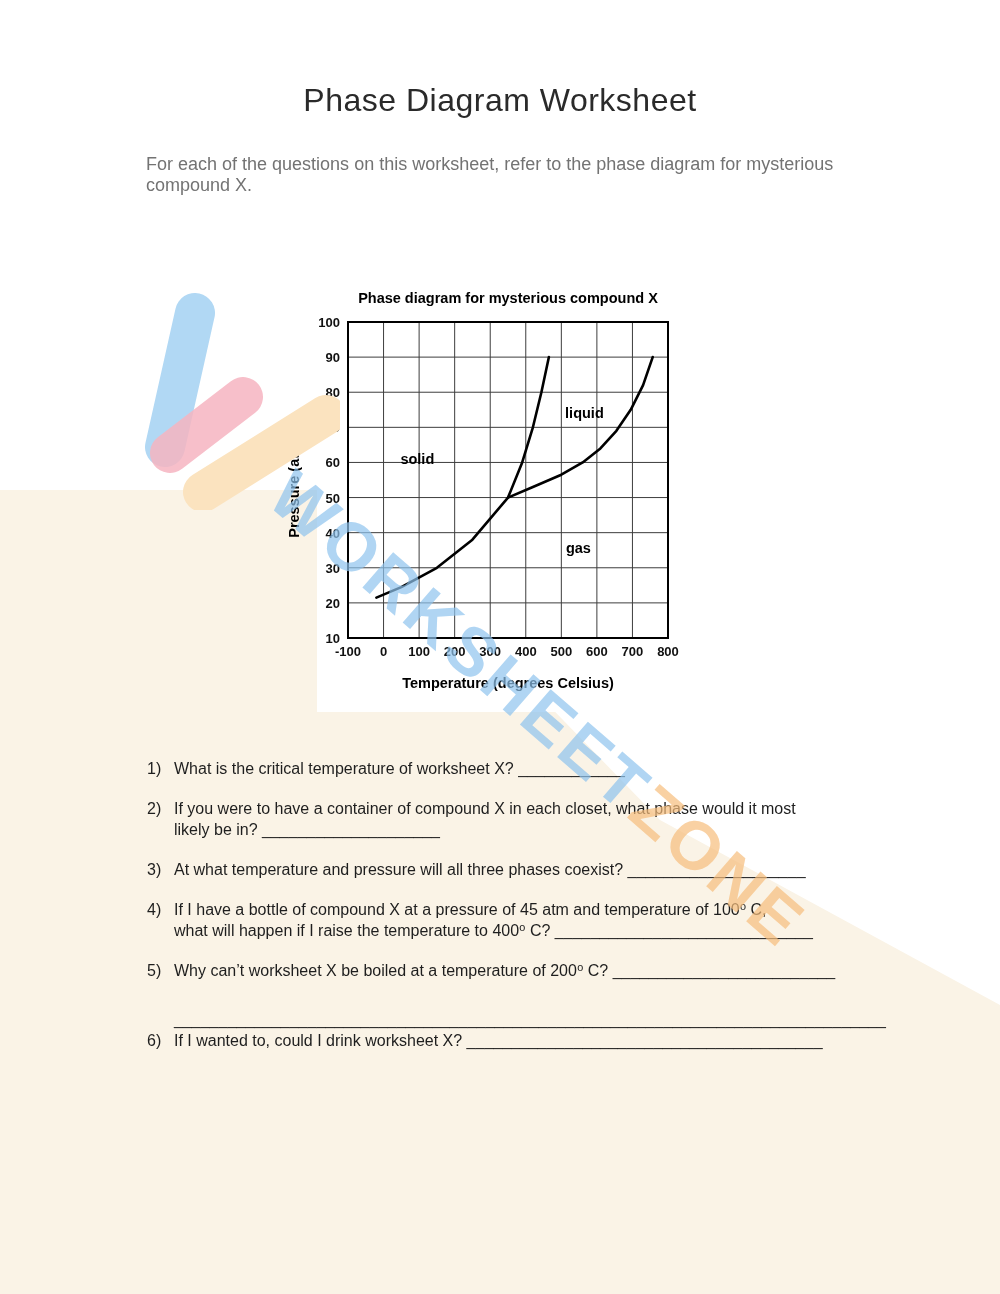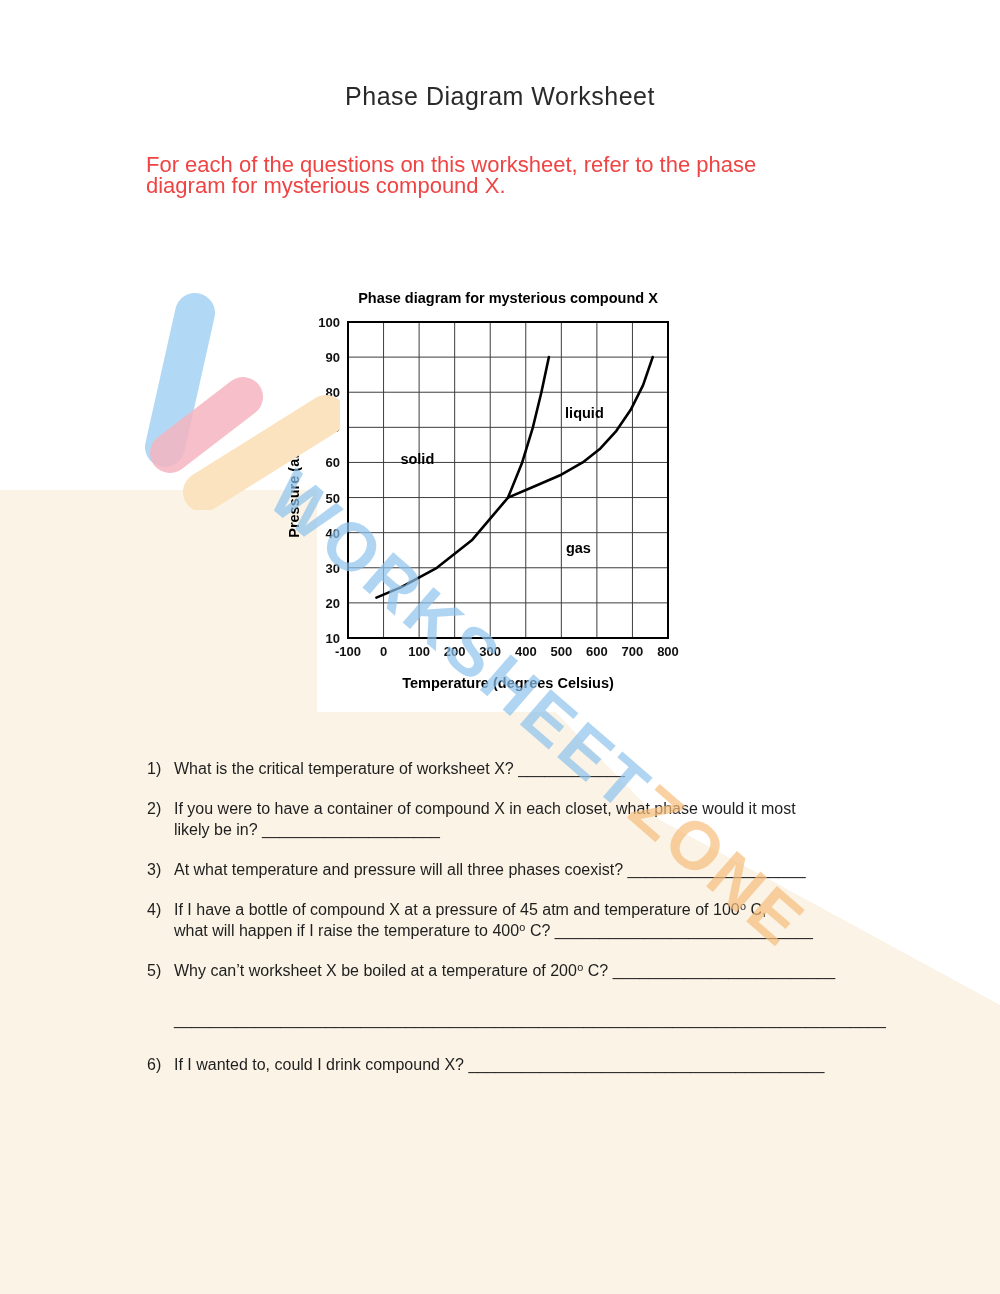--- a/index.html
+++ b/index.html
@@ -1,32 +1,32 @@
 <!DOCTYPE html>
 <html><head>
 <meta charset="utf-8">
 <style>
   html,body{margin:0;padding:0;}
   .page{position:relative;width:1000px;height:1294px;background:#ffffff;overflow:hidden;
         font-family:"Liberation Sans","DejaVu Sans",sans-serif;color:#1c1c1c;}
   .cream{position:absolute;inset:0;background:#faf3e6;z-index:0;
          clip-path:polygon(0 490px,340px 490px,660px 820px,1000px 1005px,1000px 1294px,0 1294px);}
   .title{position:absolute;left:0;top:82px;width:1000px;margin:0;text-align:center;
-         font-size:25px;font-weight:400;color:#2a2a2a;letter-spacing:.5px;z-index:1;}
-  .intro{position:absolute;left:146px;top:154px;width:692px;margin:0;font-size:22px;
-         line-height:21px;color:#ef4444;z-index:1;}
+         font-size:32px;font-weight:400;color:#2a2a2a;letter-spacing:.5px;z-index:1;}
+  .intro{position:absolute;left:146px;top:154px;width:692px;margin:0;font-size:18px;
+         line-height:21px;color:#737373;z-index:1;}
   .chartbox{position:absolute;left:283px;top:230px;width:417px;height:482px;z-index:2;}
   .chartbox svg{display:block;width:417px;height:482px;}
   .tick{font:700 13px "Liberation Sans","DejaVu Sans",sans-serif;fill:#111;}
   .ctitle{font:700 14.5px "Liberation Sans","DejaVu Sans",sans-serif;fill:#000;}
   .region{font:700 14.5px "Liberation Sans","DejaVu Sans",sans-serif;fill:#000;}
   .questions{position:absolute;left:147px;top:758px;width:740px;z-index:1;}
   .qrow{display:flex;margin-bottom:19px;font-size:16px;line-height:21px;color:#1e1e1e;}
   .qrow:nth-child(5){margin-bottom:28px;}
-  .qrow:nth-child(6){margin-bottom:24px;}
+  .qrow:nth-child(6){margin-bottom:0;}
   .qnum{width:27px;flex:0 0 27px;}
   .qtext{flex:1;white-space:pre-line;}
   .logo{position:absolute;left:140px;top:285px;z-index:5;pointer-events:none;}
   .watermark{position:absolute;left:306px;top:455px;z-index:6;pointer-events:none;
              transform:rotate(41deg);transform-origin:left top;white-space:nowrap;
              font-size:68px;font-weight:700;letter-spacing:4px;opacity:.7;}
 </style>
 </head>
 <body>
 
@@ -115,21 +115,21 @@
       <div class="qrow">
         <span class="qnum">5)</span>
         <div class="qtext">Why can’t worksheet X be boiled at a temperature of 200⁰ C? _________________________</div>
       </div>
       <div class="qrow">
         <span class="qnum"></span>
         <div class="qtext">________________________________________________________________________________</div>
       </div>
       <div class="qrow">
         <span class="qnum">6)</span>
-        <div class="qtext">If I wanted to, could I drink compound X? ________________________________________</div>
+        <div class="qtext">If I wanted to, could I drink worksheet X? ________________________________________</div>
       </div>
     </div>
 
   <svg class="logo" width="200" height="225" viewBox="0 0 200 225">
     <line x1="63" y1="207" x2="186" y2="130" stroke-width="40" stroke-linecap="round" stroke="#fbe3bf"></line>
     <line x1="55" y1="28" x2="25" y2="162" stroke-width="40" stroke-linecap="round" opacity="0.9" stroke="#a9d4f3"></line>
     <line x1="30" y1="168" x2="103" y2="112" stroke-width="40" stroke-linecap="round" opacity="0.85" stroke="#f6b5c1"></line>
   </svg>
 
   <div class="watermark">

